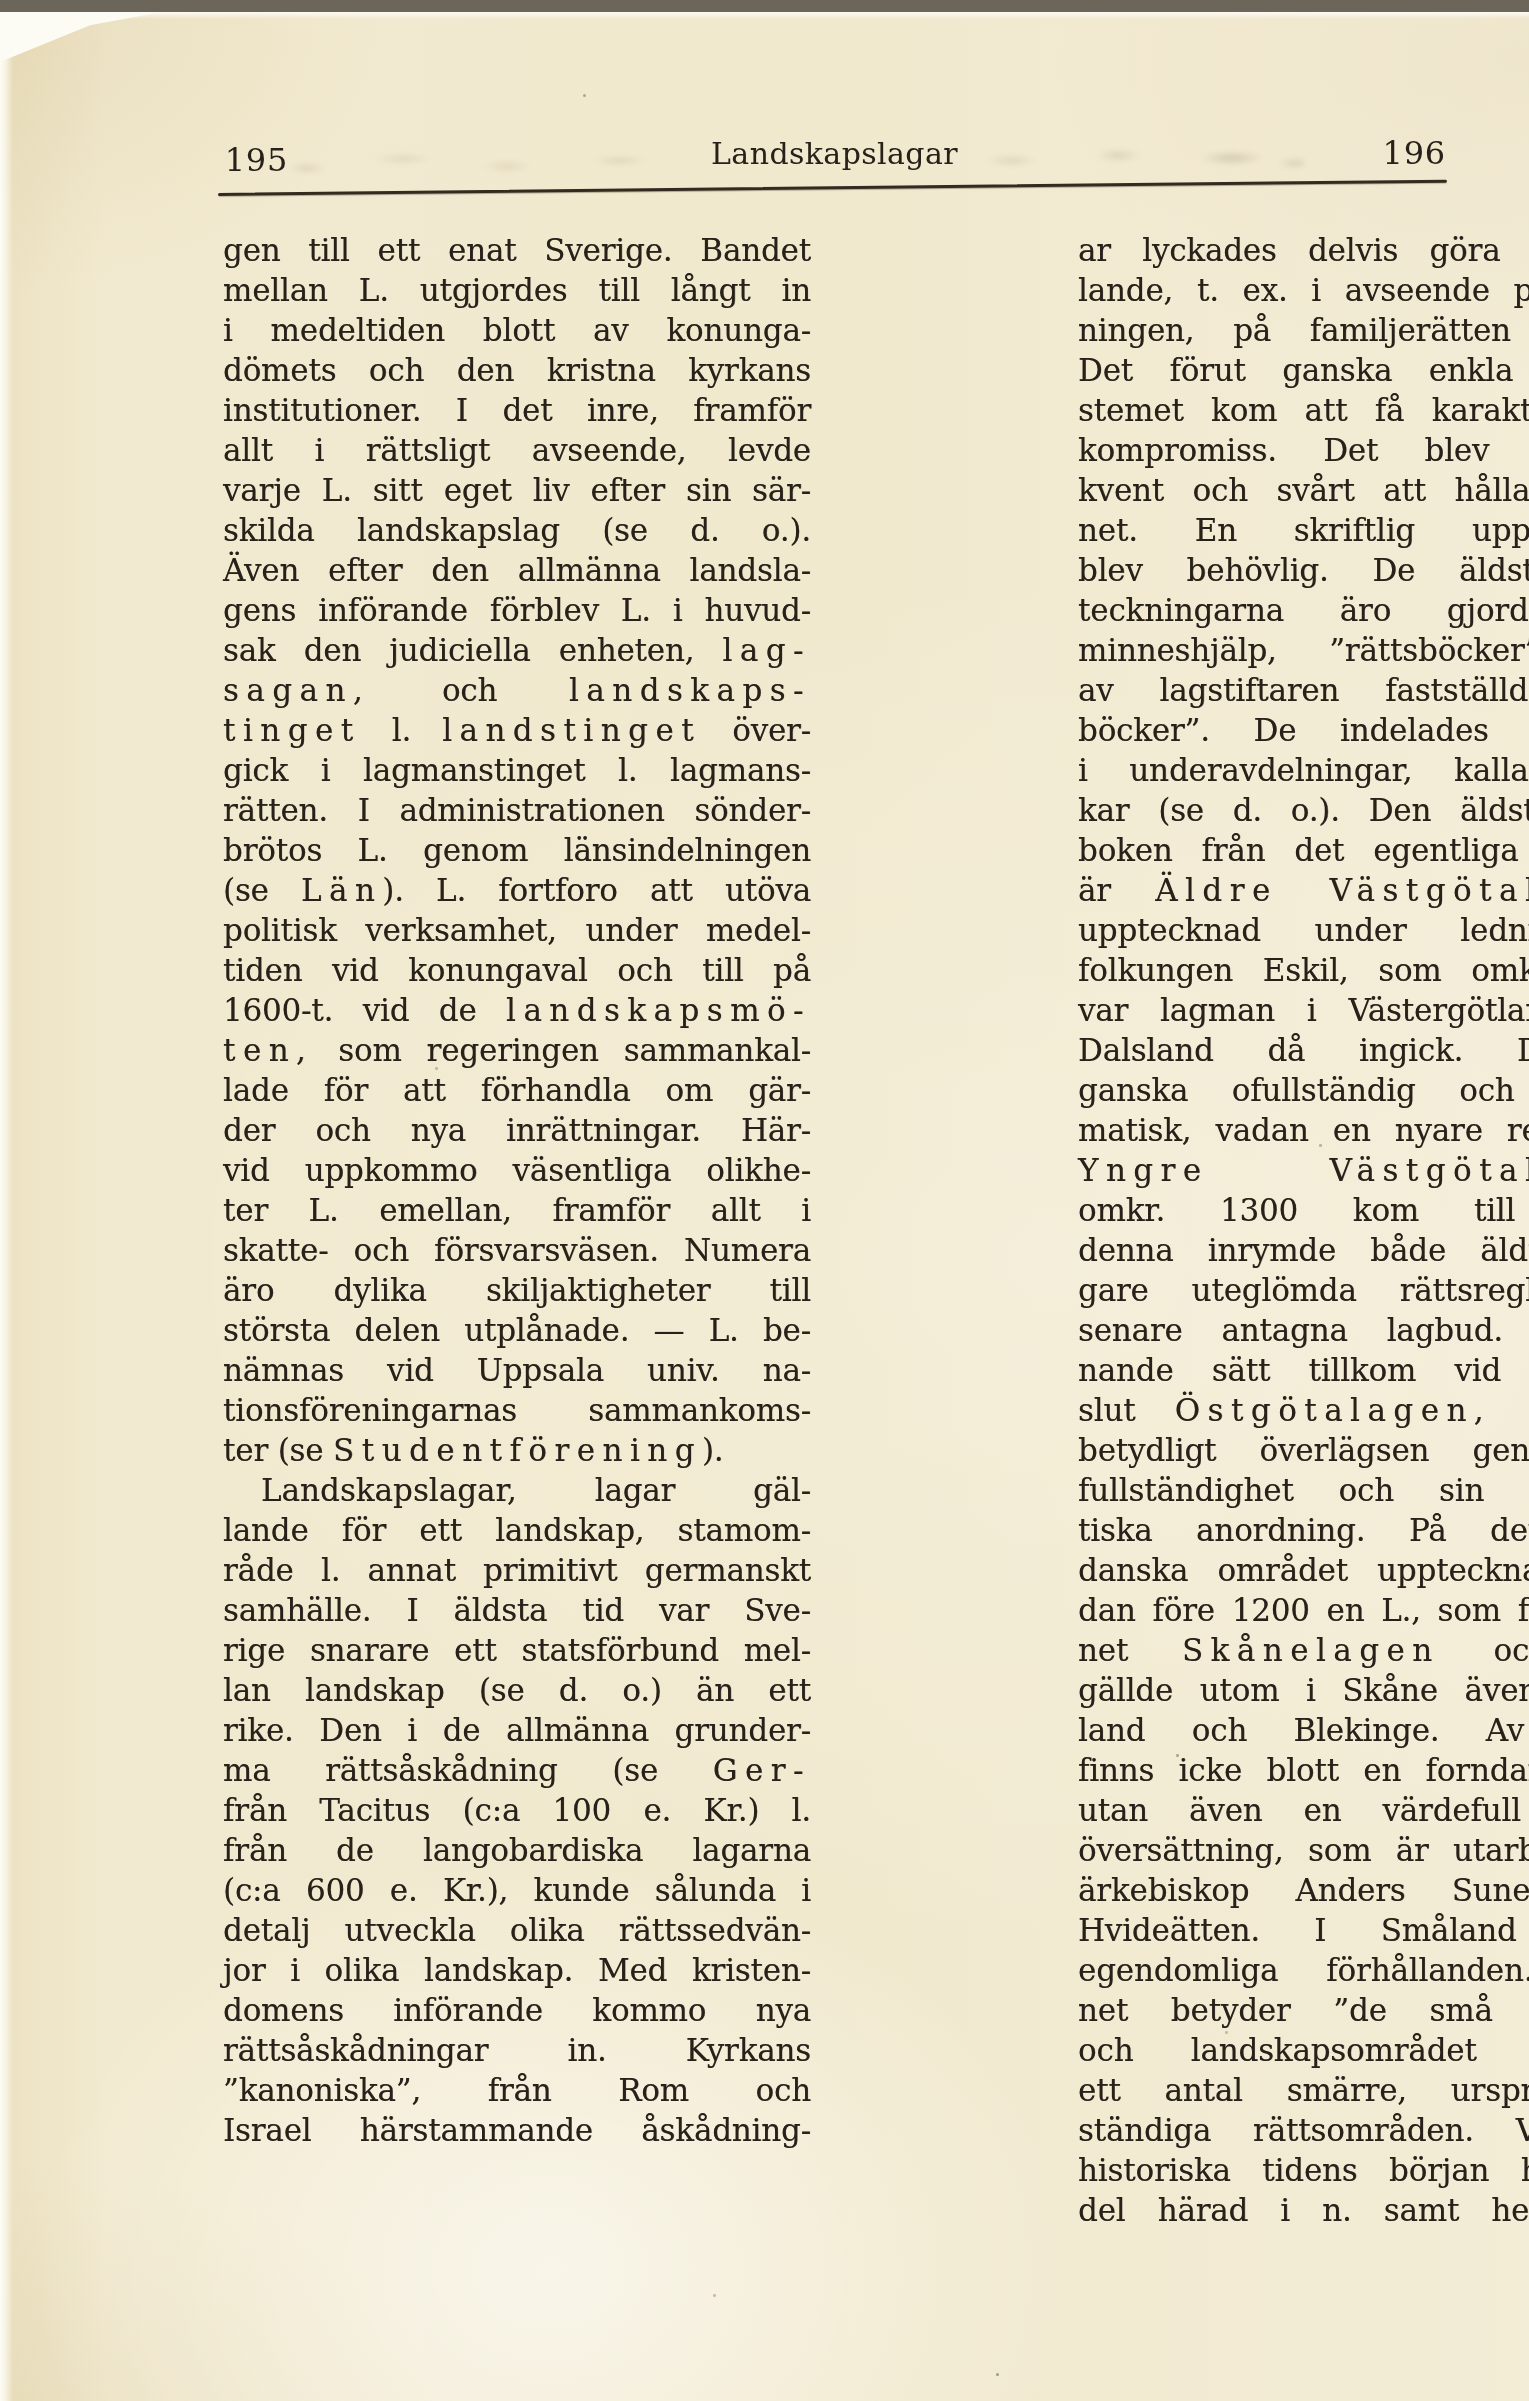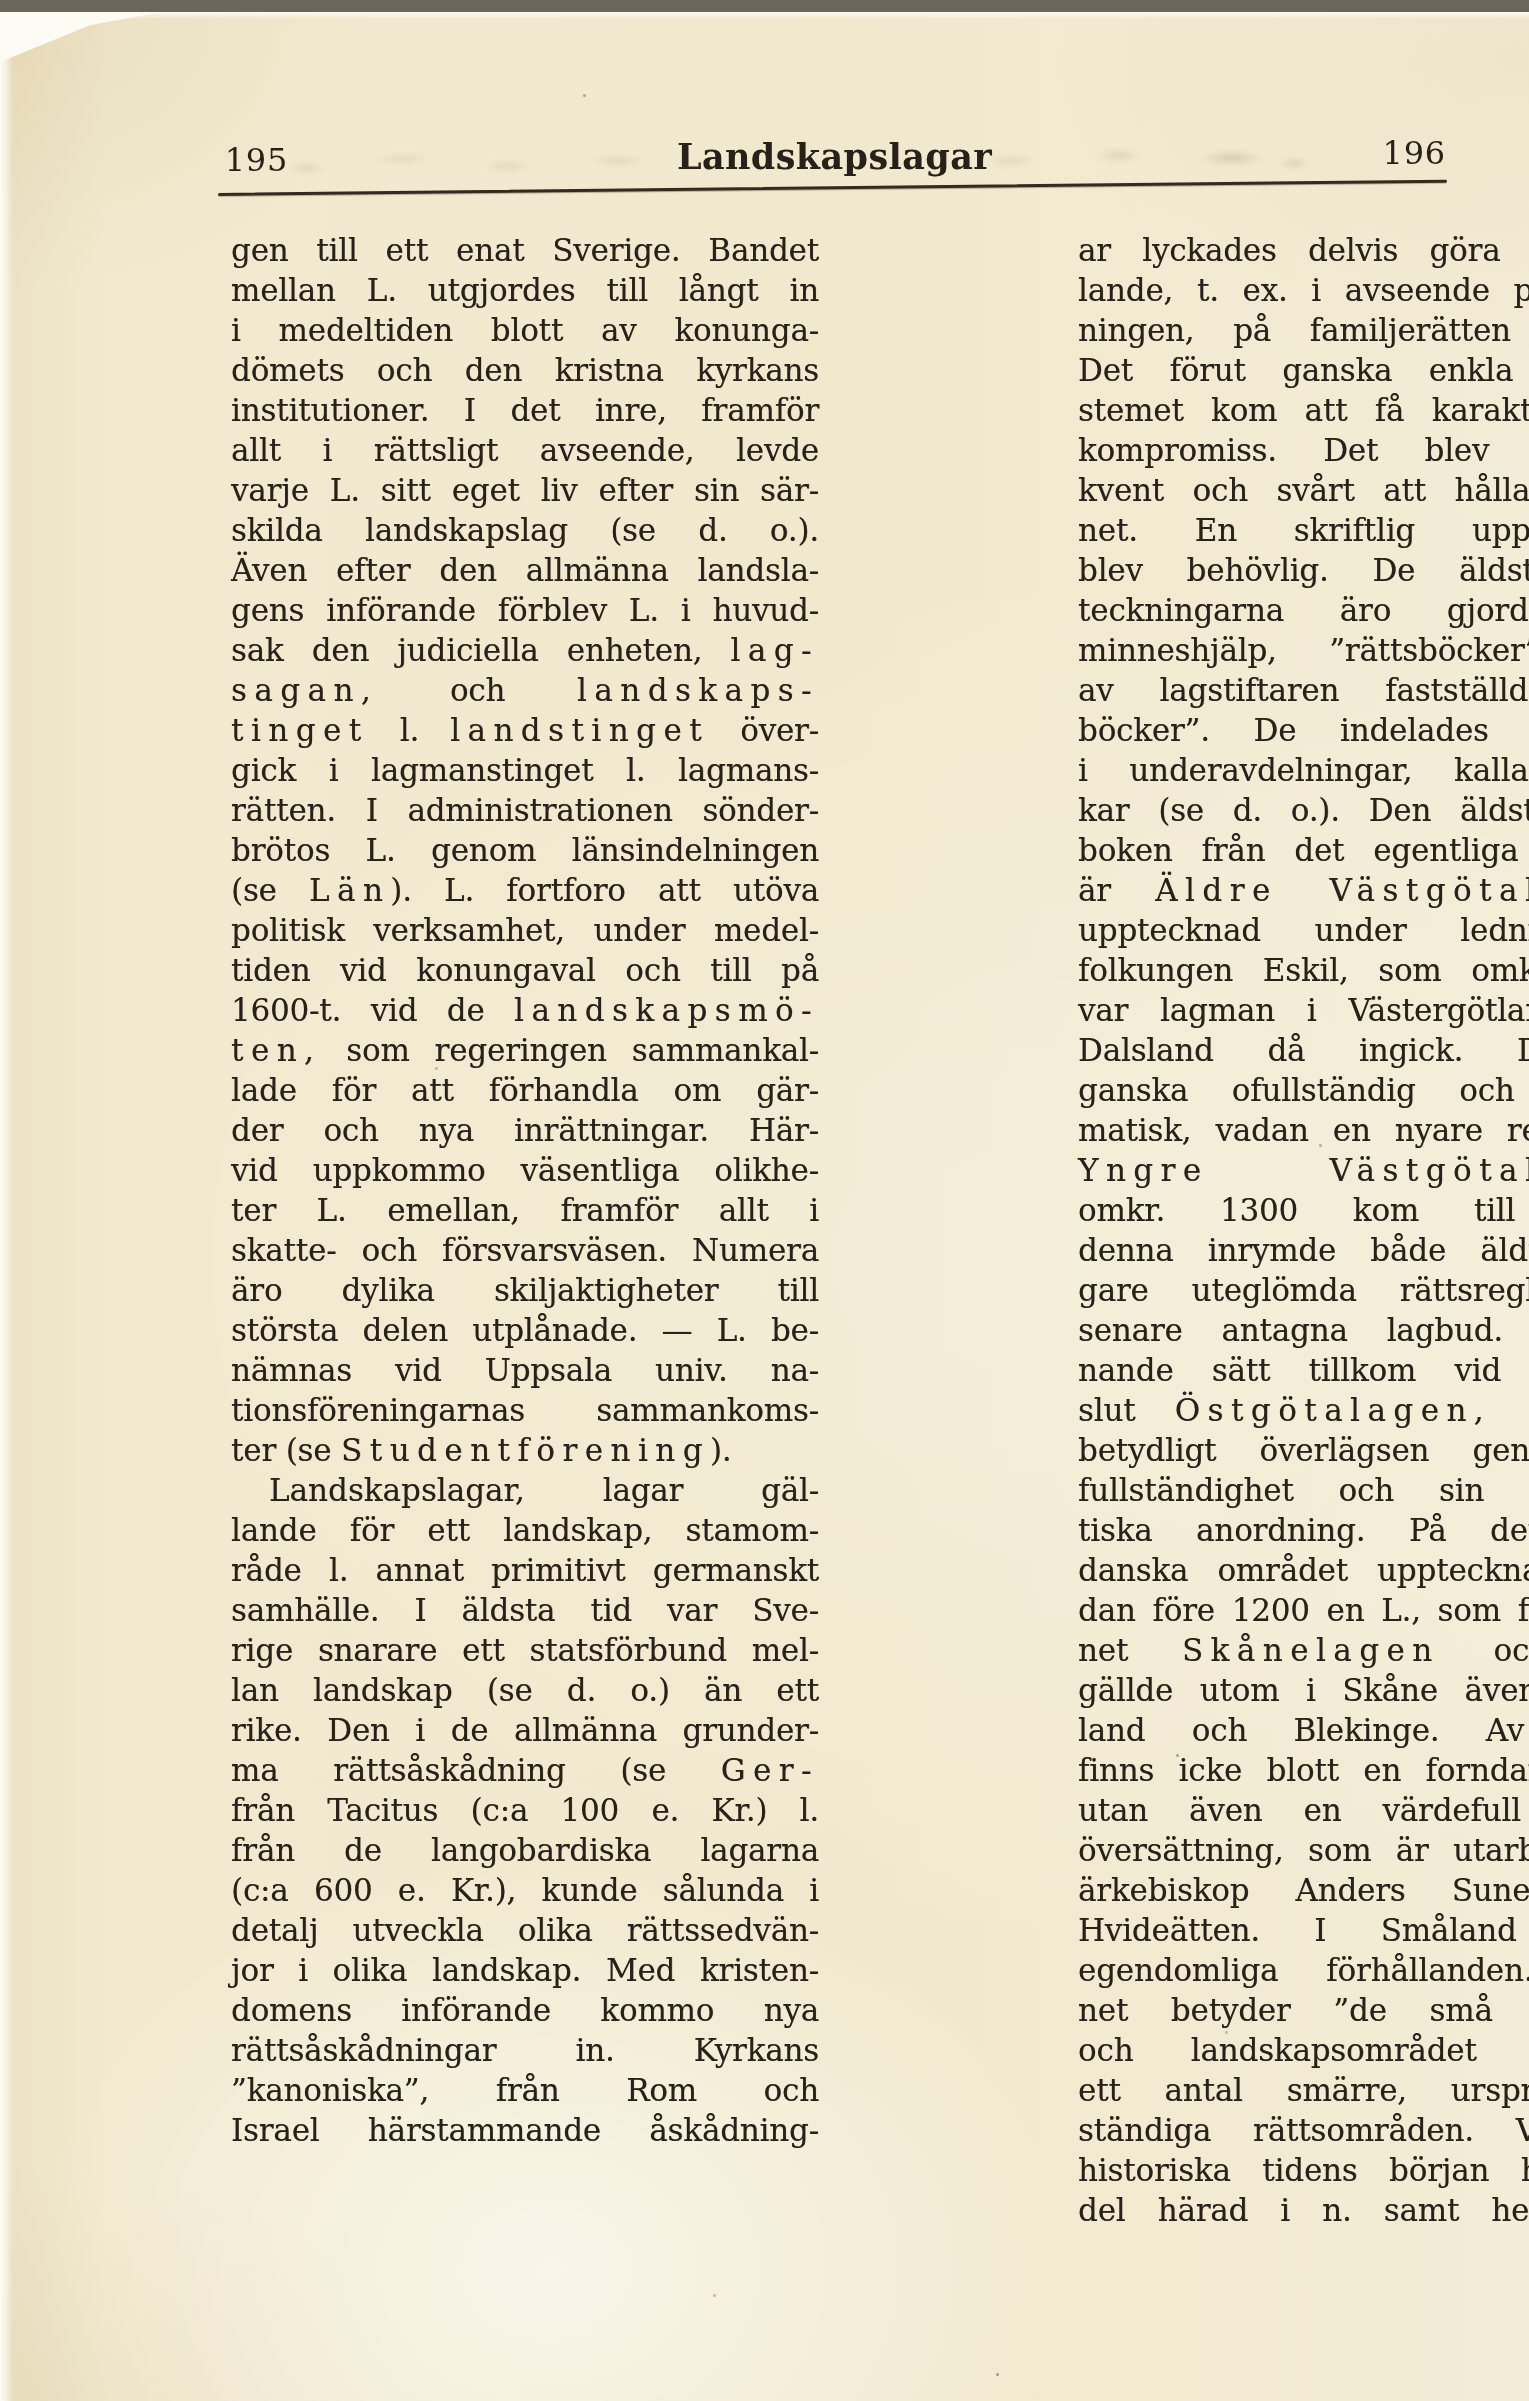--- a/index.html
+++ b/index.html
@@ -27,41 +27,41 @@
   .edge-bottom{position:absolute;left:25px;right:117px;bottom:0;height:8.3px;
     background:linear-gradient(0deg,rgba(253,252,247,0.9),rgba(253,252,247,0));}
   .tear-tl{position:absolute;left:0;top:0;width:162px;height:50px;background:#fcfbf4;
     clip-path:polygon(0 0,162px 0,90px 13.3px,0 50px);}
   
   .header{position:absolute;left:223px;top:122px;width:1223px;height:53px;}
   .pg{position:absolute;font-size:32px;letter-spacing:0.8px;}
   .pg-left{left:1.7px;top:6.7px;}
   .pg-right{right:0;top:0;}
   .header-title{position:absolute;left:50%;top:1.7px;transform:translateX(-50%);
-    font-size:35px;font-weight:bold;letter-spacing:0.4px;white-space:nowrap;}
+    font-size:30px;font-weight:normal;letter-spacing:0.4px;white-space:nowrap;}
   .rule{position:absolute;left:218px;top:181px;width:1229px;height:3.3px;
     background:#342b20;border-radius:1.7px;transform:rotate(-0.62deg);transform-origin:left center;
     box-shadow:0 0.8px 0.8px rgba(52,43,32,0.35);}
   
   .smudge{position:absolute;filter:blur(2.5px);opacity:0.55;pointer-events:none;}
   .smudge-1{left:275px;top:127px;width:400px;height:47px;background:
     radial-gradient(ellipse 28px 9.2px at 8% 62%, rgba(118,102,76,0.30), transparent 70%),
     radial-gradient(ellipse 43px 8.3px at 32% 42%, rgba(118,102,76,0.26), transparent 70%),
     radial-gradient(ellipse 37px 10px at 58% 58%, rgba(118,102,76,0.24), transparent 70%),
     radial-gradient(ellipse 40px 8.3px at 86% 46%, rgba(118,102,76,0.28), transparent 70%);}
   .smudge-2{left:972px;top:120px;width:333px;height:52px;background:
     radial-gradient(ellipse 38px 9.2px at 12% 55%, rgba(110,96,72,0.26), transparent 70%),
     radial-gradient(ellipse 33px 10px at 44% 45%, rgba(110,96,72,0.30), transparent 70%),
     radial-gradient(ellipse 47px 10.8px at 78% 50%, rgba(95,84,64,0.38), transparent 70%),
     radial-gradient(ellipse 25px 8.3px at 97% 60%, rgba(95,84,64,0.30), transparent 70%);}
   .speck{position:absolute;border-radius:50%;pointer-events:none;}
   
   .columns{position:absolute;left:223px;top:218px;width:1223px;}
   .col{position:absolute;top:0;width:588px;}
-  .col-left{left:8px;}
+  .col-left{left:0;}
   .col-right{left:855px;width:588px;}
   .ln{
     height:40px;line-height:40px;font-size:31px;
     letter-spacing:-0.2px;white-space:nowrap;
     text-align:justify;text-align-last:justify;
     text-shadow:0.3px 0.3px 0.5px rgba(40,31,21,0.45);
   }
   .ln.nojust{text-align-last:left;}
   .ln.indent{padding-left:38px;}
   .seg-s{letter-spacing:0.24em;}

